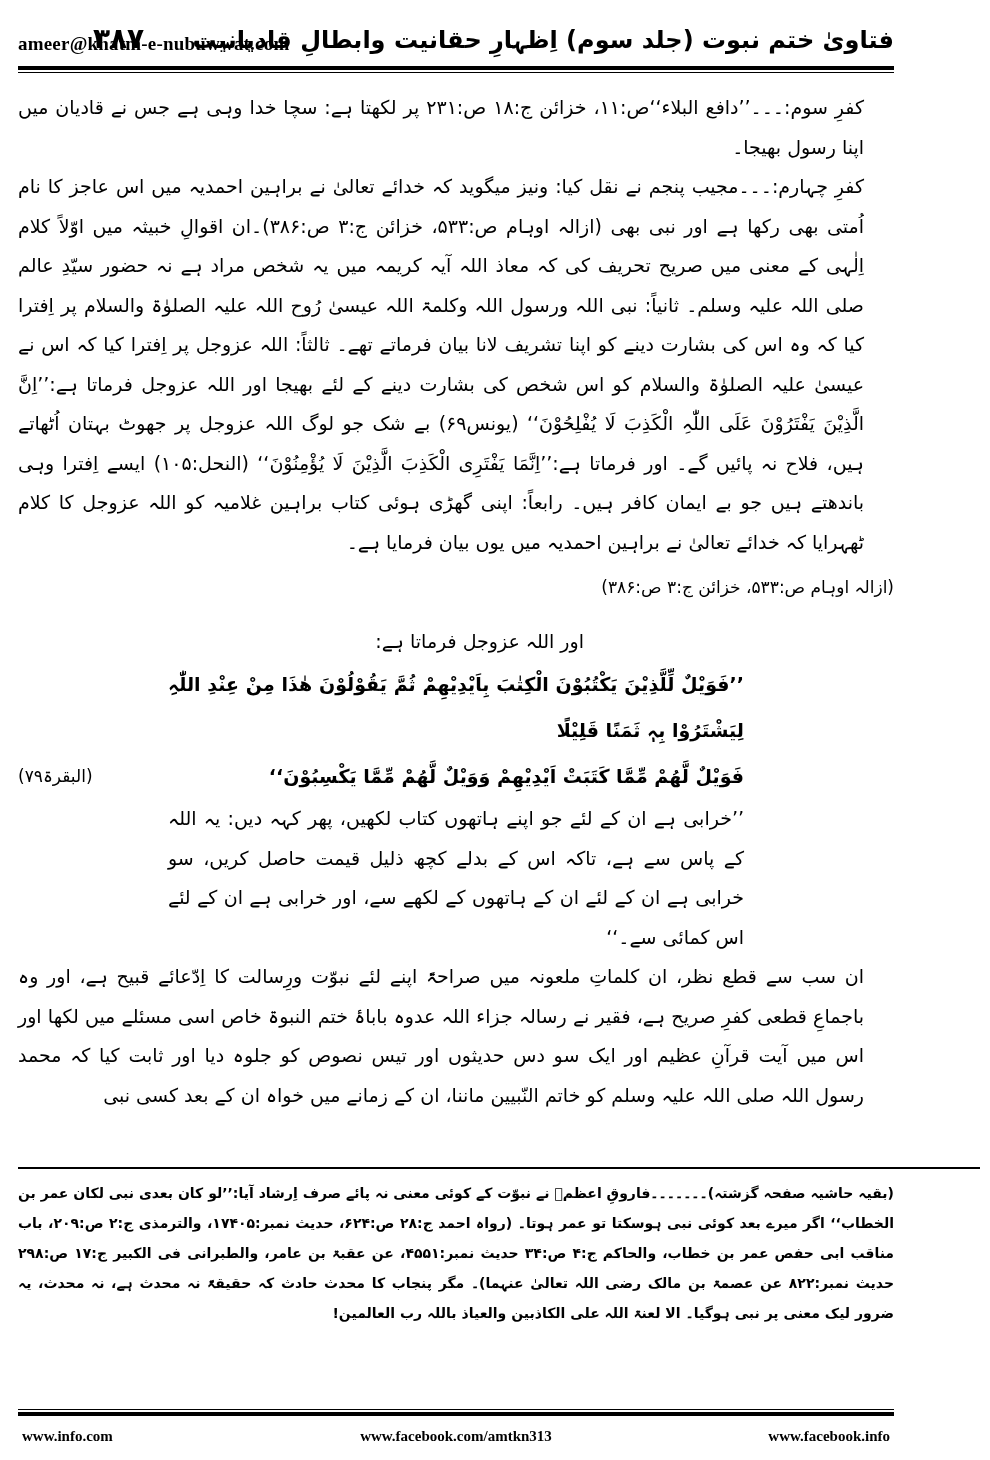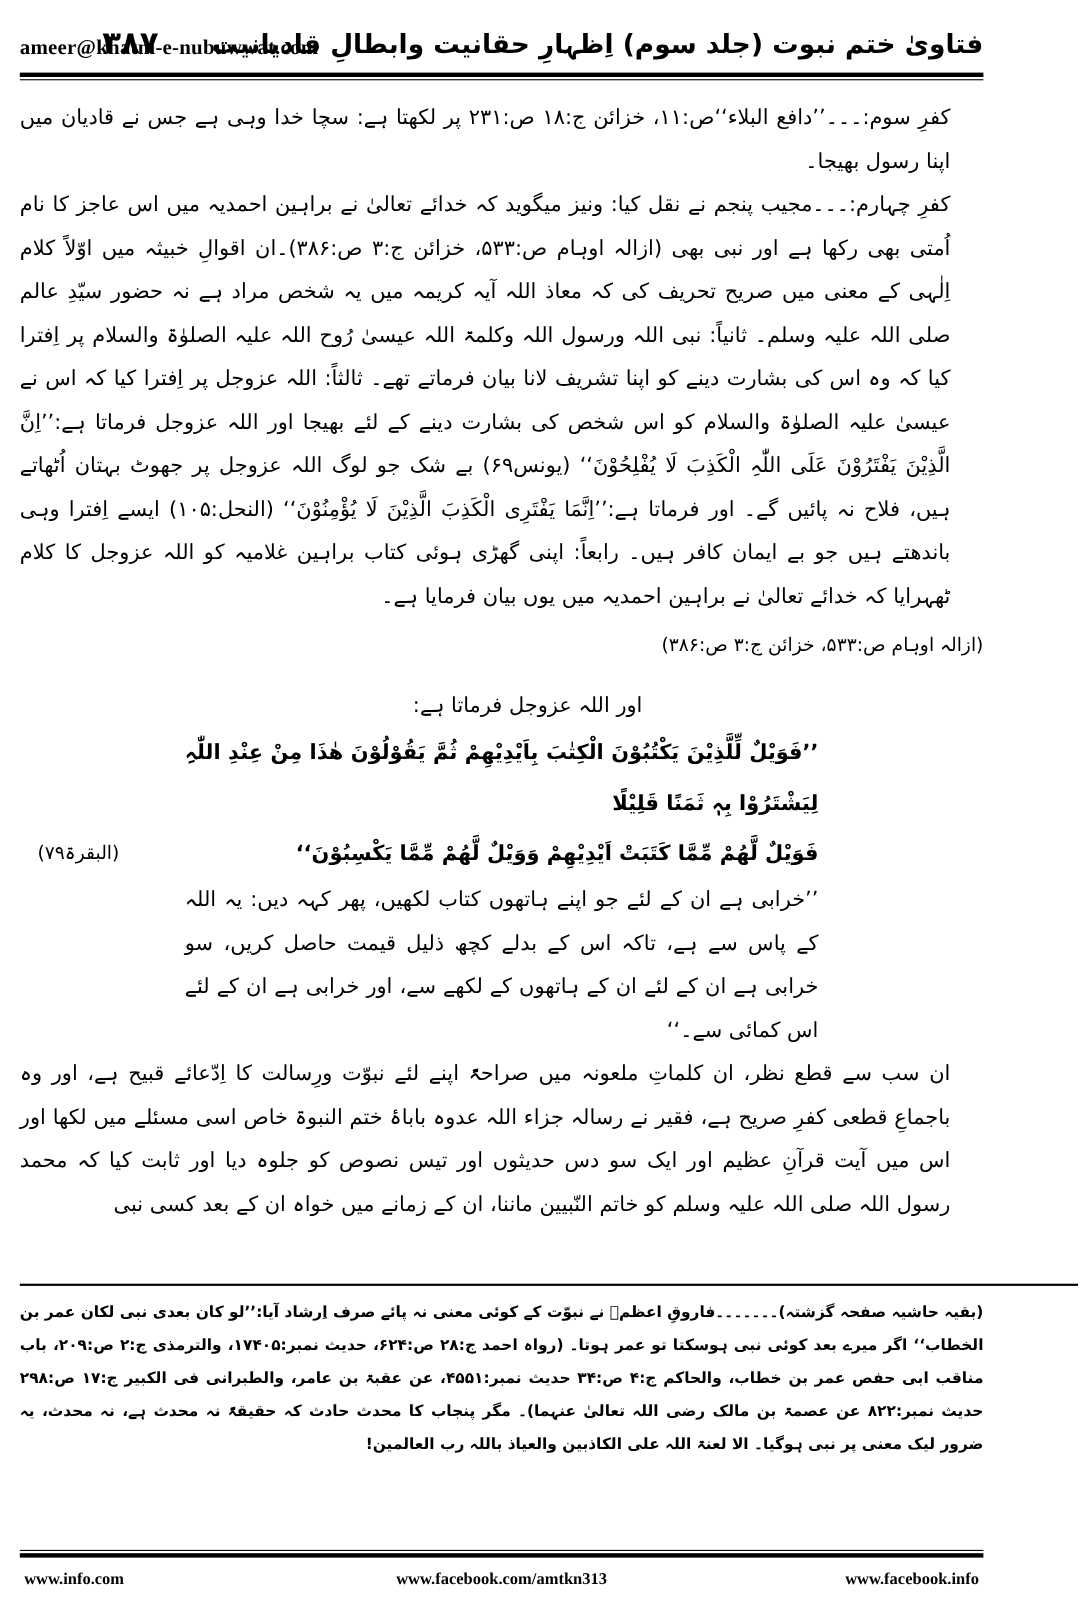--- a/index.html
+++ b/index.html
@@ -11,21 +11,21 @@
   .rule-thick-top { position: absolute; left: 18px; right: 18px; top: 66px; height: 4px; background: #000; }
   .rule-thin-top { position: absolute; left: 18px; right: 18px; top: 72px; height: 1px; background: #000; }
 
   .body-text { position: absolute; left: 18px; right: 18px; top: 88px; direction: rtl; text-align: justify; font-family: "DejaVu Sans", sans-serif; font-size: 19px; line-height: 39.5px; }
   .body-text p { margin: 0; }
   .indent { padding-right: 30px; }
   .ref-line { direction: rtl; text-align: right; font-size: 17px; margin-top: 6px !important; }
   .lead-line { padding-right: 310px; margin-top: 14px !important; }
   .verse { padding-right: 150px; padding-left: 150px; font-weight: bold; font-size: 19px; line-height: 46px; text-align: justify; }
   .verse-line2 { position: relative; }
-  .verse-ref { position: absolute; left: 16px; font-weight: normal; font-size: 17px; }
+  .verse-ref { position: absolute; left: 0; font-weight: normal; font-size: 17px; }
   .translation { padding-right: 150px; padding-left: 150px; }
 
   .fn-rule { position: absolute; left: 18px; width: 962px; top: 1167px; height: 2px; background: #000; }
   .footnote { position: absolute; left: 18px; right: 18px; top: 1178px; direction: rtl; text-align: justify; font-family: "DejaVu Sans", sans-serif; font-weight: bold; font-size: 14px; line-height: 30px; }
   .footnote p { margin: 0; }
 
   .rule-thin-bot { position: absolute; left: 18px; right: 18px; top: 1409px; height: 1px; background: #000; }
   .rule-thick-bot { position: absolute; left: 18px; right: 18px; top: 1412px; height: 4px; background: #000; }
   .foot-link { position: absolute; top: 1428px; font-family: "Liberation Serif", serif; font-weight: bold; font-size: 15px; }
   .foot-left { left: 22px; }

